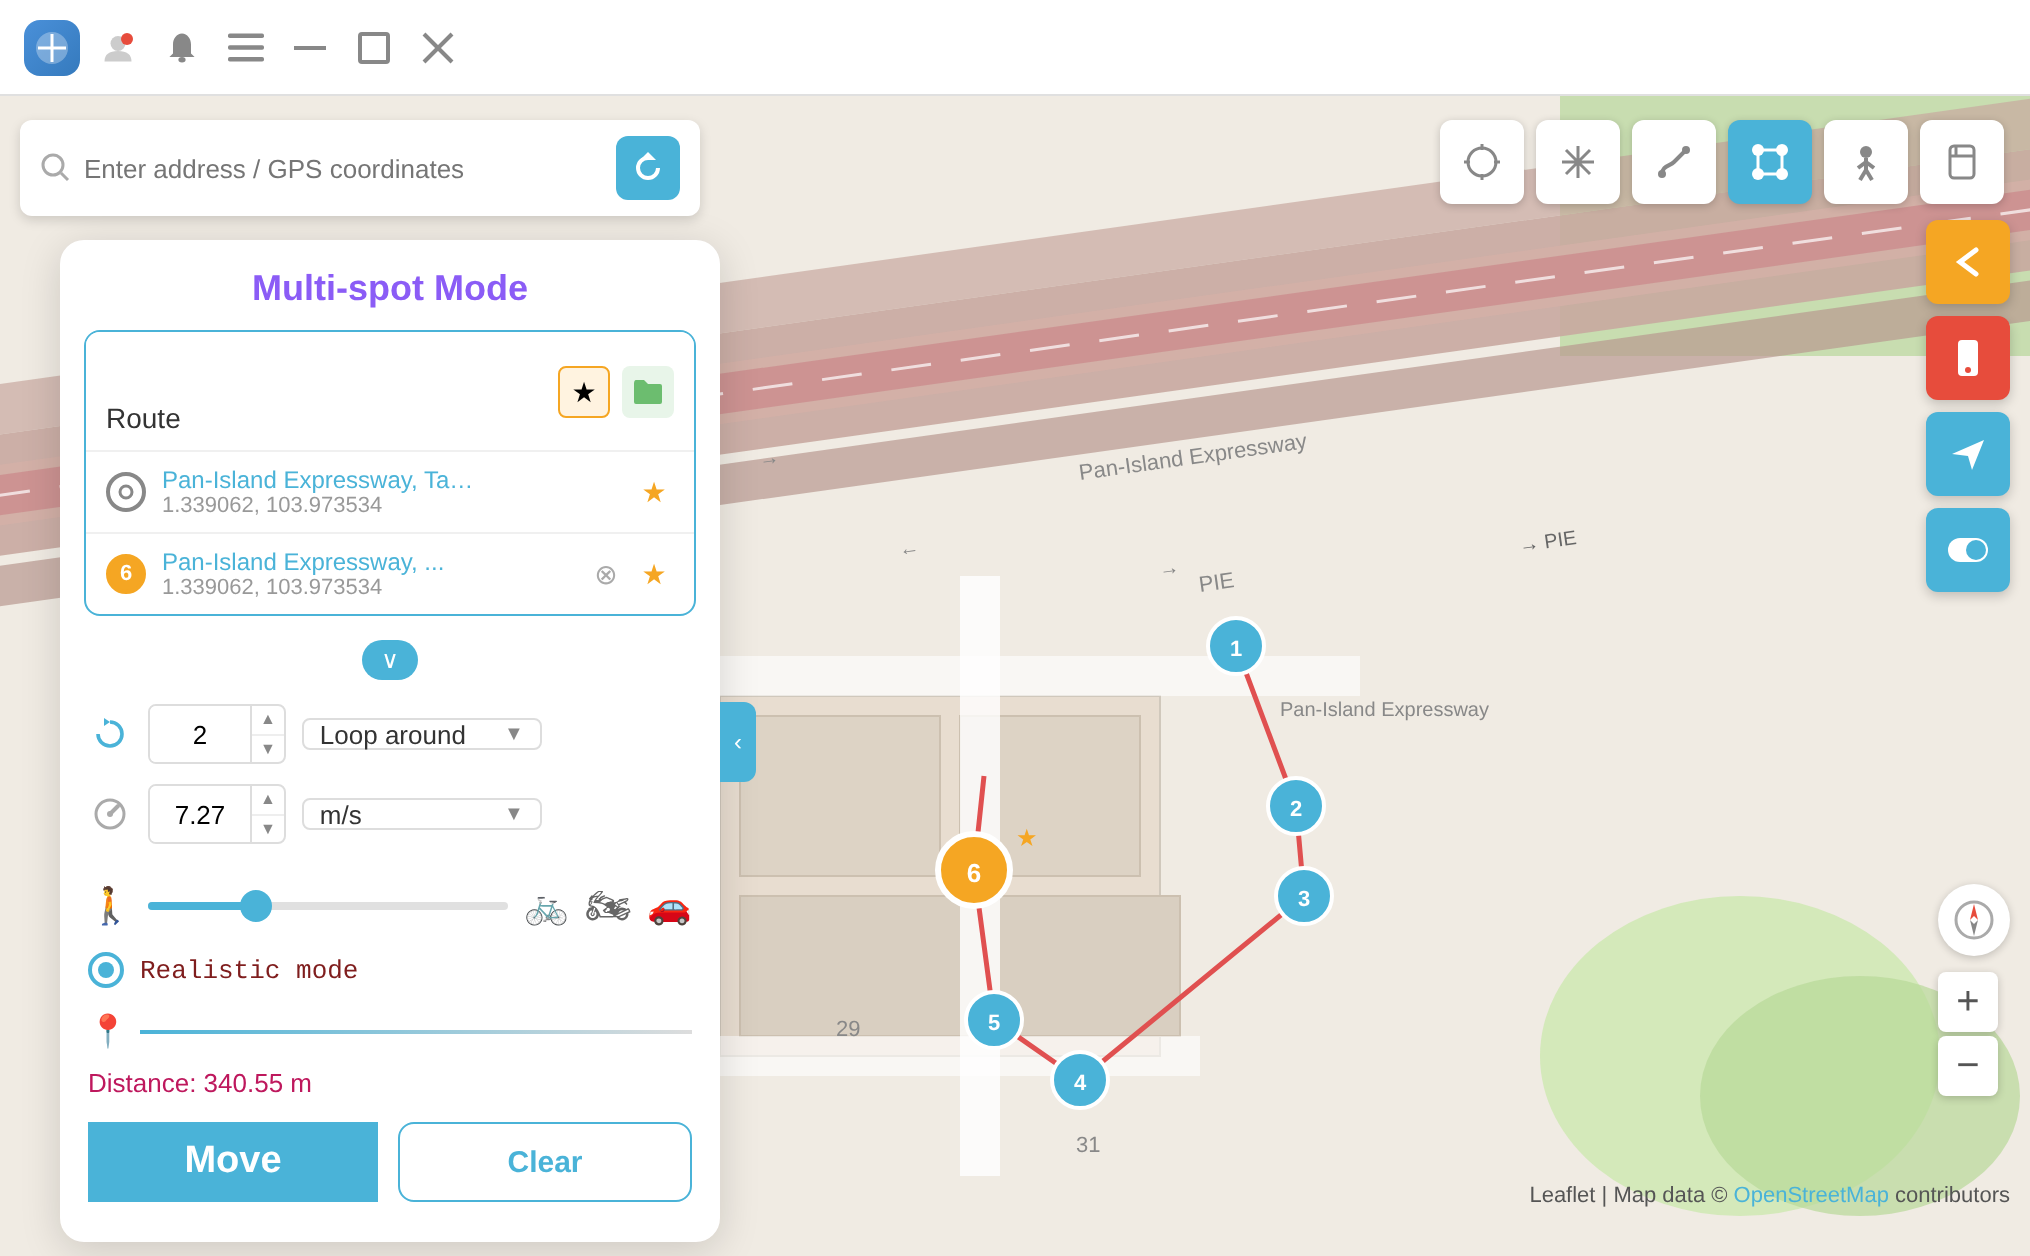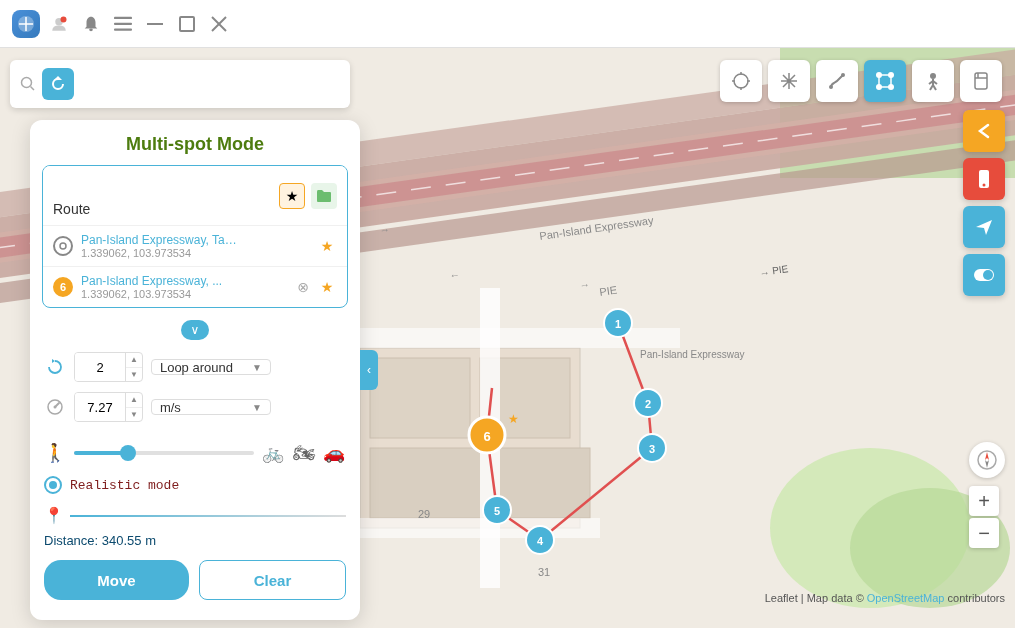--- a/index.html
+++ b/index.html
@@ -106,21 +106,21 @@
       border-radius: 12px;
       box-shadow: 0 4px 20px rgba(0,0,0,0.15);
       z-index: 150;
       padding-bottom: 16px;
     }
 
     .panel-title {
       text-align: center;
       font-size: 18px;
       font-weight: 600;
-      color: #4d7c0f;
+      color: #8b5cf6;
       padding: 14px 0 10px;
     }
 
     
     .route-section {
       margin: 0 12px 8px;
       border: 1.5px solid #4ab3d8;
       border-radius: 8px;
       overflow: hidden;
     }
@@ -261,32 +261,32 @@
     
     .distance-row {
       padding: 6px 14px 4px;
       display: flex; align-items: center; gap: 6px;
     }
     .distance-icon { color: #f5a623; font-size: 16px; }
     .distance-line {
       flex: 1; height: 2px; background: linear-gradient(to right, #4ab3d8, #ddd);
     }
     .distance-text {
-      font-size: 13px; color: #0c4a6e; font-weight: 500;
+      font-size: 13px; color: #be185d; font-weight: 500;
       padding: 4px 14px;
     }
 
     
     .action-buttons {
       display: flex; gap: 10px; padding: 8px 14px 4px;
     }
     .btn-move {
       flex: 1; height: 40px;
-      background: #4ab3d8; border: none; border-radius: 17px;
-      color: white; font-size: 15px; font-weight: 600; cursor: pointer;
+      background: #4ab3d8; border: none; border-radius: 0;
+      color: white; font-size: 19px; font-weight: 600; cursor: pointer;
     }
     .btn-clear {
       flex: 1; height: 40px;
       background: white; border: 1.5px solid #4ab3d8; border-radius: 8px;
       color: #4ab3d8; font-size: 15px; font-weight: 600; cursor: pointer;
     }
 
     
     .panel-collapse-tab {
       position: absolute;
@@ -502,20 +502,21 @@
     <text x="580" y="240" font-size="10" fill="#888" transform="rotate(-8,580,240)">→</text>
     <text x="300" y="115" font-size="10" fill="#888" transform="rotate(-8,300,115)">←</text>
   </svg>
 </div>
 
 <div class="searchbar">
   <svg width="16" height="16" viewBox="0 0 16 16" style="margin-right:6px;flex-shrink:0;">
     <circle cx="6.5" cy="6.5" r="5" fill="none" stroke="#aaa" stroke-width="1.5"></circle>
     <line x1="10.5" y1="10.5" x2="14" y2="14" stroke="#aaa" stroke-width="1.5"></line>
   </svg>
+  <input type="text" placeholder="Enter address / GPS coordinates" style="">
   <div class="searchbar-btn">
     <svg width="18" height="18" viewBox="0 0 18 18">
         <path d="M14 9 A5 5 0 1 1 9 4" fill="none" stroke="white" stroke-width="2"></path>
         <polygon points="9,1 13,5 5,5" fill="white"></polygon>
       </svg>
   </div>
 </div>
 
 <div class="map-toolbar">
   <div class="map-tool-btn">

